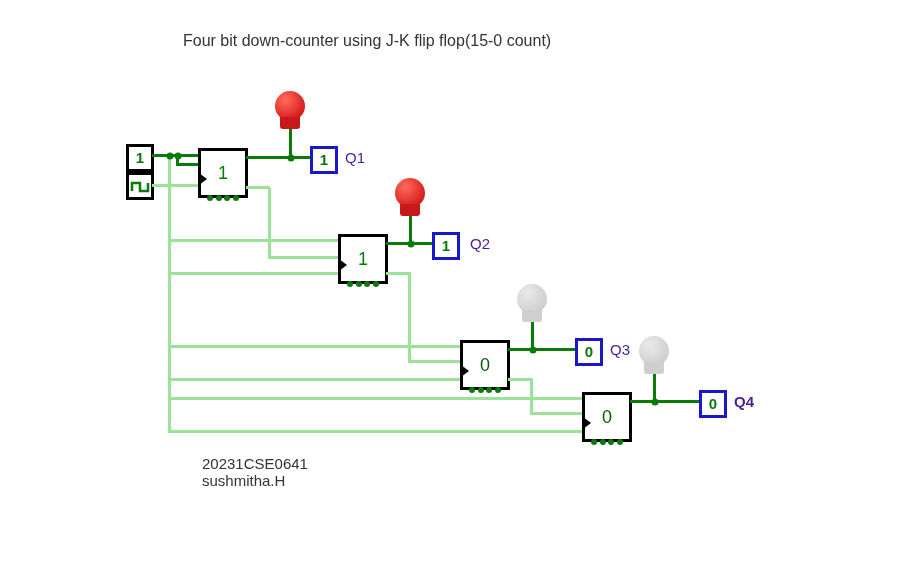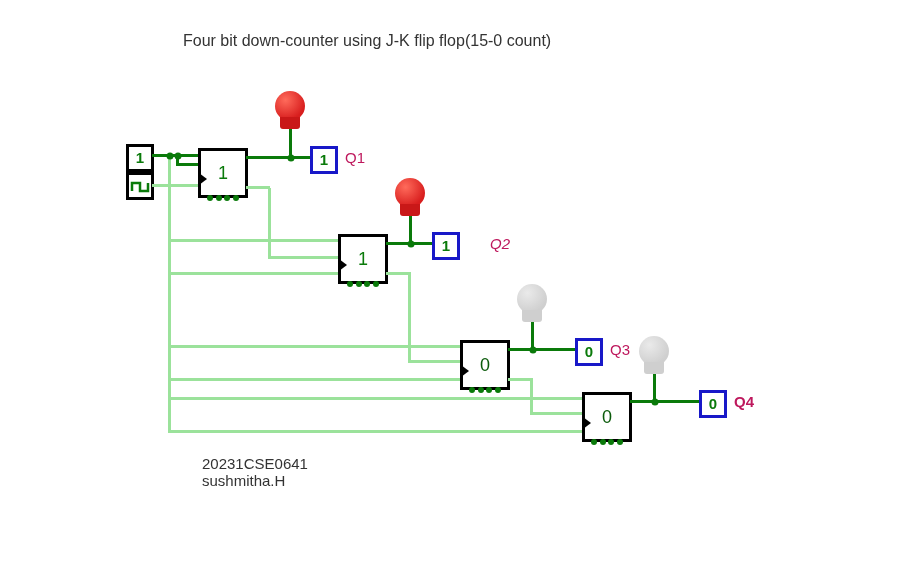--- a/index.html
+++ b/index.html
@@ -81,21 +81,21 @@
     line-height: 22px;
     font-size: 15px;
     font-weight: 600;
     box-sizing: content-box;
   }
   .pinbox.on { color: #0a7a0a; }
   .pinbox.off { color: #0a7a0a; }
   .pin-label {
     position: absolute;
     font-size: 15px;
-    color: #be185d;
+    color: #4c1d95;
   }
   
   .constbox {
     position: absolute;
     width: 22px;
     height: 22px;
     border: 3px solid #000;
     background: #fff;
     text-align: center;
     line-height: 22px;
@@ -205,21 +205,21 @@
     <span class="ff-label on">1</span>
     <div class="clk-tri"></div>
     <div class="bot-dots">
         <span></span>
         <span></span>
         <span></span>
         <span></span>
       </div>
   </div>
   <div class="pinbox on" style="left:432px; top:232px;">1</div>
-  <div class="pin-label" style="left:490px; top:235px;font-style:italic;">Q2</div>
+  <div class="pin-label" style="left:470px; top:235px;">Q2</div>
 
   <div class="ff" style="left:460px; top:340px;">
     <span class="ff-label off">0</span>
     <div class="clk-tri"></div>
     <div class="bot-dots">
         <span></span>
         <span></span>
         <span></span>
         <span></span>
       </div>

